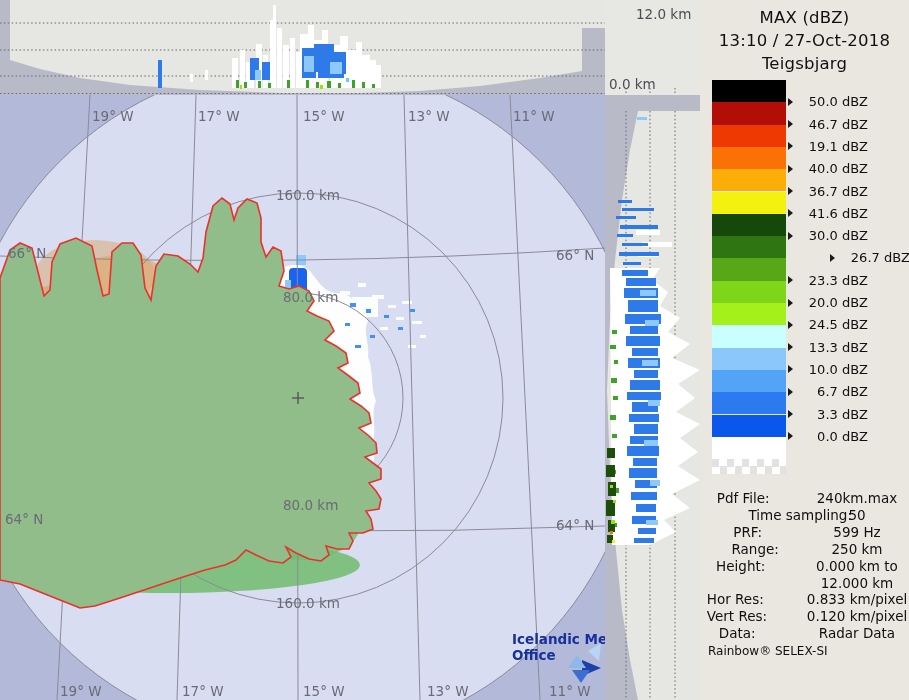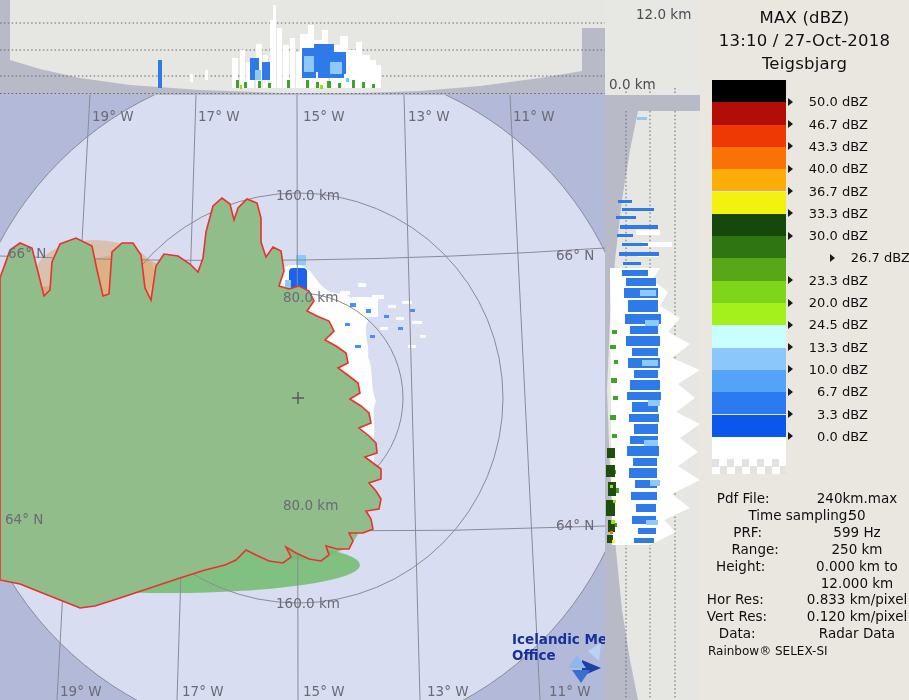--- a/index.html
+++ b/index.html
@@ -380,33 +380,33 @@
         <div class="scale-row" style="top: 94.3px;">
           <span class="scale-arrow"></span>
           <span class="scale-text">50.0 dBZ</span>
         </div>
         <div class="scale-row" style="top: 116.6px;">
           <span class="scale-arrow"></span>
           <span class="scale-text">46.7 dBZ</span>
         </div>
         <div class="scale-row" style="top: 138.9px;">
           <span class="scale-arrow"></span>
-          <span class="scale-text">43.3 dBZ</span>
+          <span class="scale-text">19.1 dBZ</span>
         </div>
         <div class="scale-row" style="top: 161.2px;">
           <span class="scale-arrow"></span>
           <span class="scale-text">40.0 dBZ</span>
         </div>
         <div class="scale-row" style="top: 183.5px;">
           <span class="scale-arrow"></span>
           <span class="scale-text">36.7 dBZ</span>
         </div>
         <div class="scale-row" style="top: 205.8px;">
           <span class="scale-arrow"></span>
-          <span class="scale-text">33.3 dBZ</span>
+          <span class="scale-text">41.6 dBZ</span>
         </div>
         <div class="scale-row" style="top: 228.1px;">
           <span class="scale-arrow"></span>
           <span class="scale-text">30.0 dBZ</span>
         </div>
         <div class="scale-row" style="top: 250.4px; margin-left: 42px;">
           <span class="scale-arrow"></span>
           <span class="scale-text">26.7 dBZ</span>
         </div>
         <div class="scale-row" style="top: 272.7px;">

